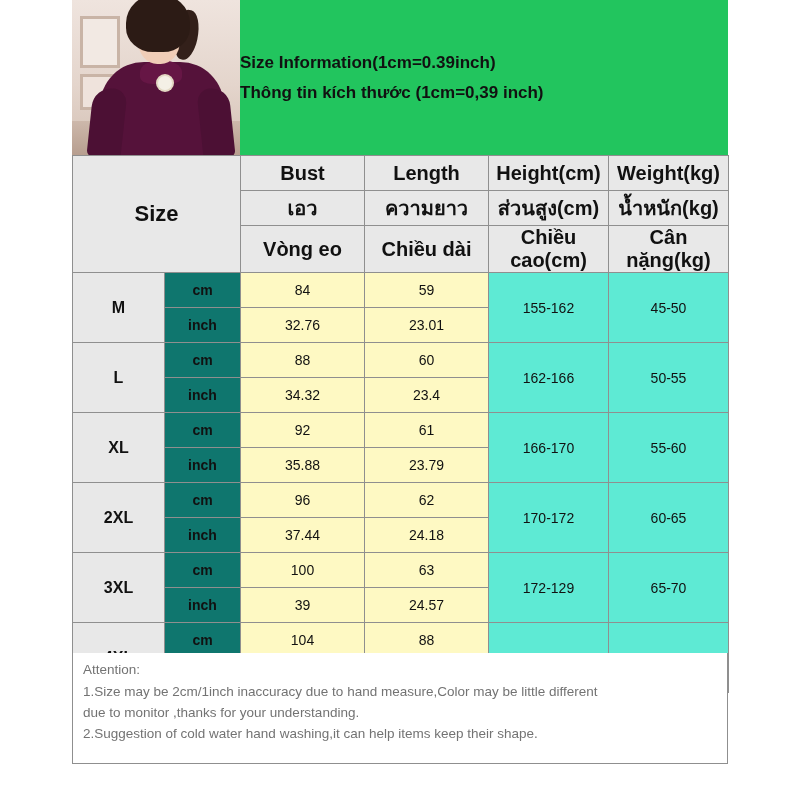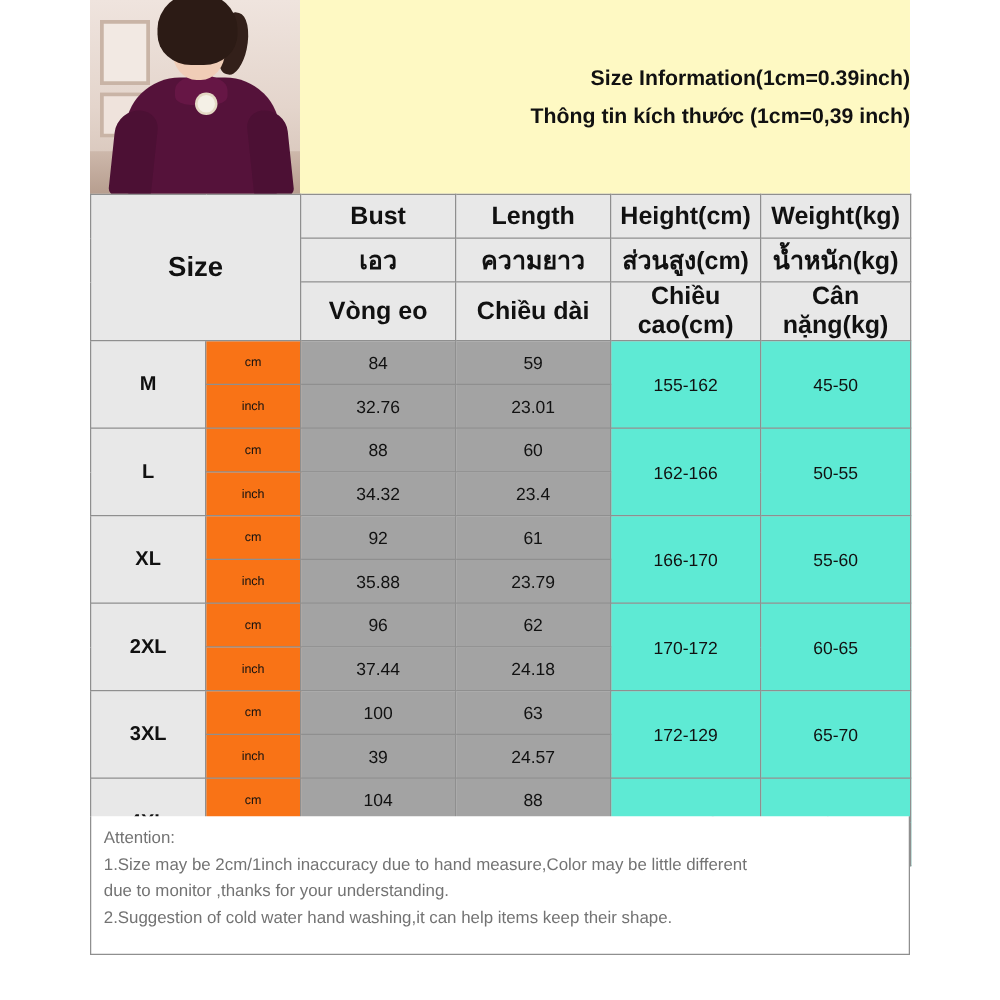--- a/index.html
+++ b/index.html
@@ -88,24 +88,24 @@
   }
 
   .title-box {
     position: absolute;
     left: 240px;
     top: 0px;
     width: 488px;
     height: 155px;
     display: flex;
     flex-direction: column;
-    align-items: flex-end;
+    align-items: flex-start;
     justify-content: center;
     text-align: center;
-    background: #fef9c3;
+    background: #22c55e;
   }
   .title-line {
     font-weight: bold;
     color: #111111;
     font-size: 17px;
     line-height: 30px;
     white-space: nowrap;
   }
 
   
@@ -143,26 +143,26 @@
     font-weight: bold;
     font-size: 16px;
   }
   .size-big {
     background: #e8e8e8;
     font-weight: bold;
     font-size: 22px;
     margin-left: 16px;
   }
   .unit-cell {
-    background: #f97316;
-    font-weight: normal;
-    font-size: 10px;
+    background: #0f766e;
+    font-weight: bold;
+    font-size: 14px;
   }
   .val-cell {
-    background: #a3a3a3;
+    background: #fef9c3;
     font-size: 14px;
   }
   .range-cell {
     background: #5eead4;
     font-size: 14px;
   }
 
   
   .attention {
     position: absolute;

